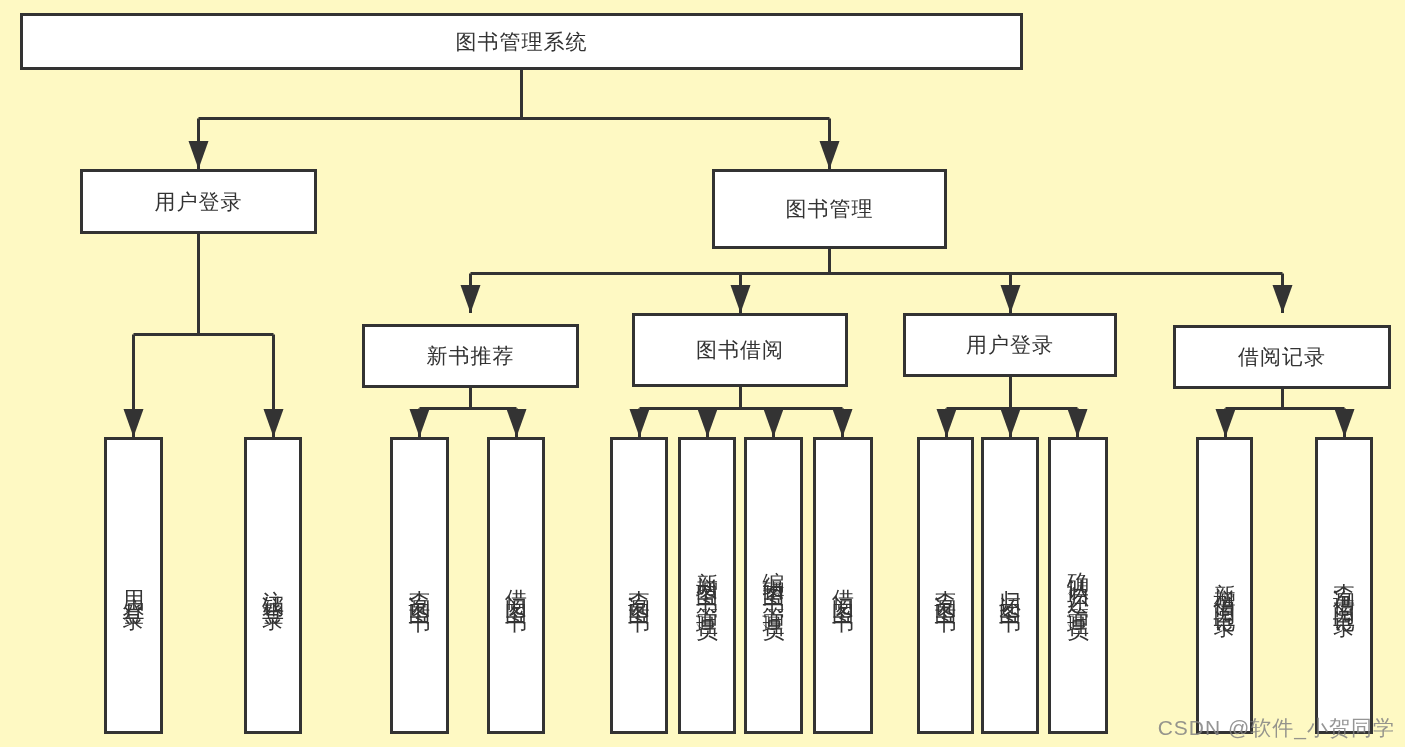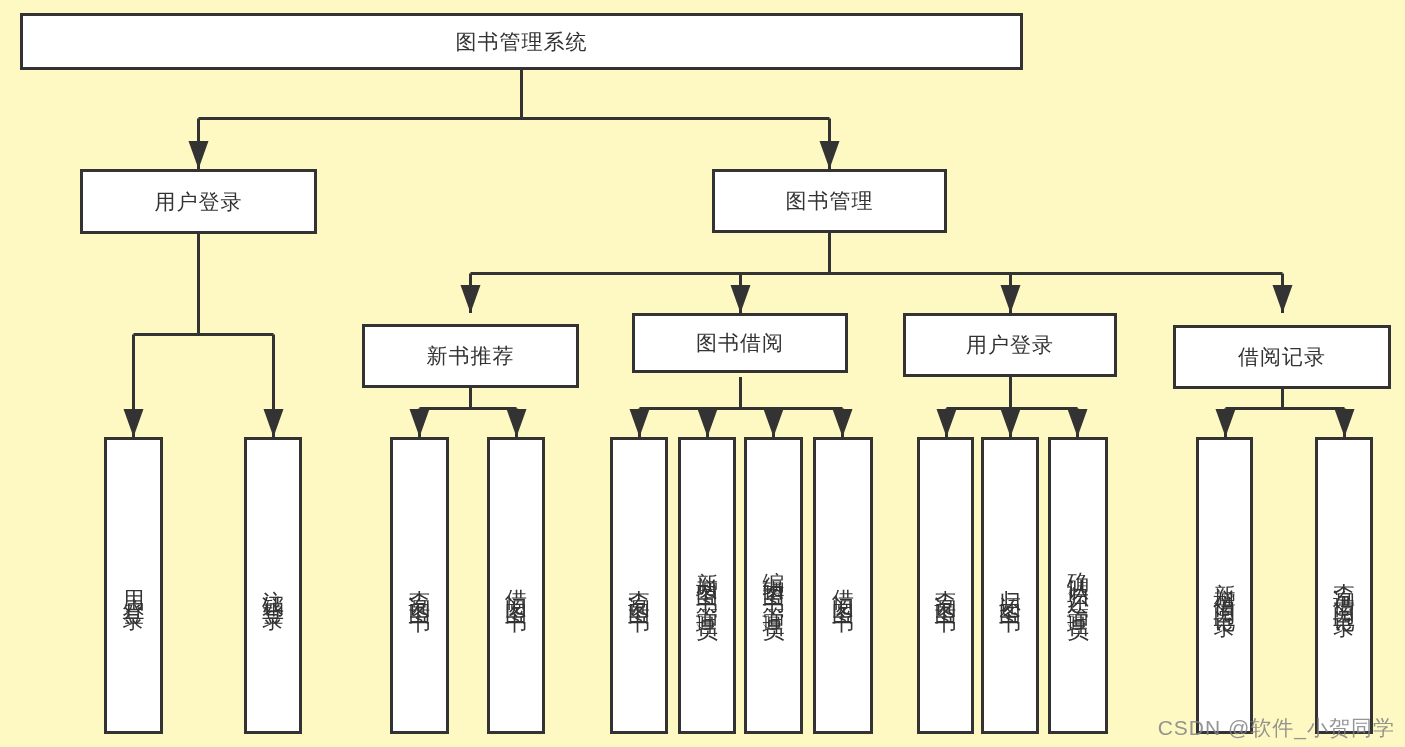--- a/index.html
+++ b/index.html
@@ -113,28 +113,28 @@
     <polygon fill="#333333" points="1334.5,409 1354.5,409 1344.5,437"></polygon>
   </svg>
 
   <div class="hbox" style="left:20px; top:13px; width:1003px; height:57px;">
     <span>图书管理系统</span>
   </div>
 
   <div class="hbox" style="left:80px; top:169px; width:237px; height:65px;">
     <span>用户登录</span>
   </div>
-  <div class="hbox" style="left:712px; top:169px; width:235px; height:64px;">
+  <div class="hbox" style="left:712px; top:169px; width:235px; height:80px;">
     <span>图书管理</span>
   </div>
 
   <div class="hbox" style="left:362px; top:324px; width:217px; height:64px;">
     <span>新书推荐</span>
   </div>
-  <div class="hbox" style="left:632px; top:313px; width:216px; height:60px;justify-content:center;">
+  <div class="hbox" style="left:632px; top:313px; width:216px; height:74px;justify-content:center;">
     <span>图书借阅</span>
   </div>
   <div class="hbox" style="left:903px; top:313px; width:214px; height:64px;">
     <span>用户登录</span>
   </div>
   <div class="hbox" style="left:1173px; top:325px; width:218px; height:64px;">
     <span>借阅记录</span>
   </div>
 
   <div class="vbox" style="left:104px; top:437px; width:59px; height:297px;">

